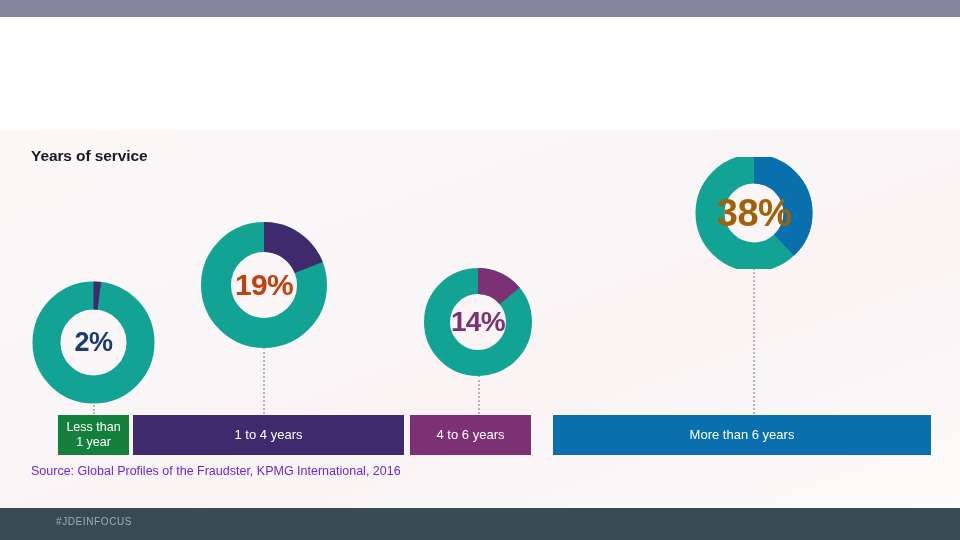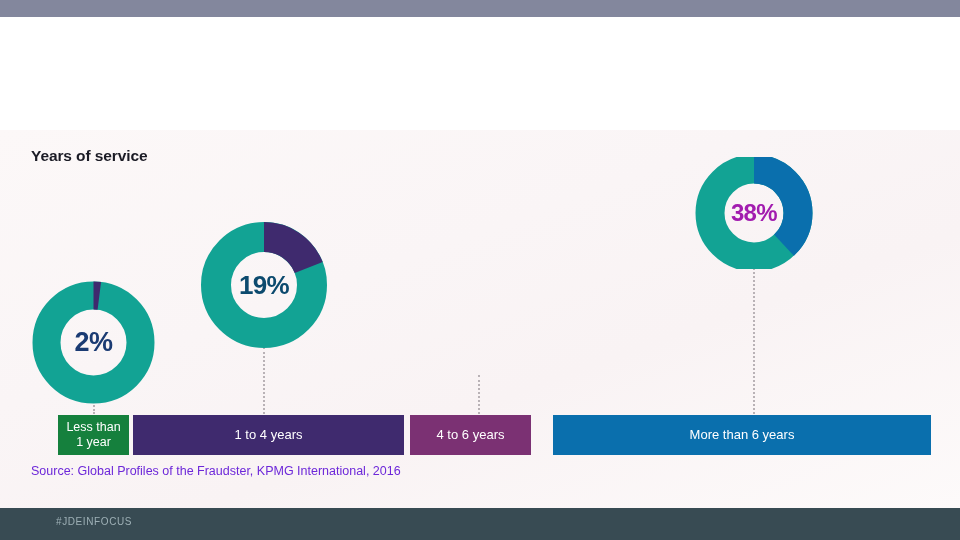--- a/index.html
+++ b/index.html
@@ -100,30 +100,37 @@
       <circle cx="62.5" cy="62.5" r="47" fill="none" stroke="#3f2a6e" stroke-width="28" stroke-dasharray="5.9 289.4" transform="rotate(-90 62.5 62.5)"></circle>
     </svg>
     <div class="val" style="font-size:27px; color:#1b3b73;">2%</div>
   </div>
 
   <div class="donut" style="left:200px; top:221px; width:128px; height:128px;">
     <svg width="128" height="128" viewBox="0 0 128 128" aria-hidden="true">
       <circle cx="64" cy="64" r="48" fill="none" stroke="#12a394" stroke-width="30"></circle>
       <circle cx="64" cy="64" r="48" fill="none" stroke="#3f2a6e" stroke-width="30" stroke-dasharray="57.3 244.2" transform="rotate(-90 64 64)"></circle>
     </svg>
-    <div class="val" style="font-size:26px; color:#0c4a6e;text-align:right;">19%</div>
+    <div class="val" style="font-size:30px; color:#c2410c;text-align:right;">19%</div>
   </div>
 
+  <div class="donut" style="left:414px; top:267px; width:128px; height:110px;">
+    <svg width="128" height="110" viewBox="0 0 128 110" preserveAspectRatio="none" aria-hidden="true">
+      <circle cx="64" cy="55" r="41" fill="none" stroke="#12a394" stroke-width="26"></circle>
+      <circle cx="64" cy="55" r="41" fill="none" stroke="#7b3173" stroke-width="26" stroke-dasharray="36.1 221.5" transform="rotate(-90 64 55)"></circle>
+    </svg>
+    <div class="val" style="font-size:28px; color:#7b3173;">14%</div>
+  </div>
 
   <div class="donut" style="left:690px; top:157px; width:128px; height:112px;">
     <svg width="128" height="112" viewBox="0 0 128 112" preserveAspectRatio="none" aria-hidden="true">
       <circle cx="64" cy="56" r="44" fill="none" stroke="#12a394" stroke-width="29"></circle>
       <circle cx="64" cy="56" r="44" fill="none" stroke="#0a6fad" stroke-width="29" stroke-dasharray="105.1 171.3" transform="rotate(-90 64 56)"></circle>
     </svg>
-    <div class="val" style="font-size:24px; color:#a21caf;">38%</div>
+    <div class="val" style="font-size:38px; color:#a16207;">38%</div>
   </div>
 
   <div class="legend-bar small" style="left:58px; top:415px; width:71px; background:#15803d;">
     <span>
       <span>Less than</span><br>
       <span>1 year</span>
     </span>
   </div>
 
   <div class="legend-bar" style="left:133px; top:415px; width:271px; background:#3f2a6e;">

